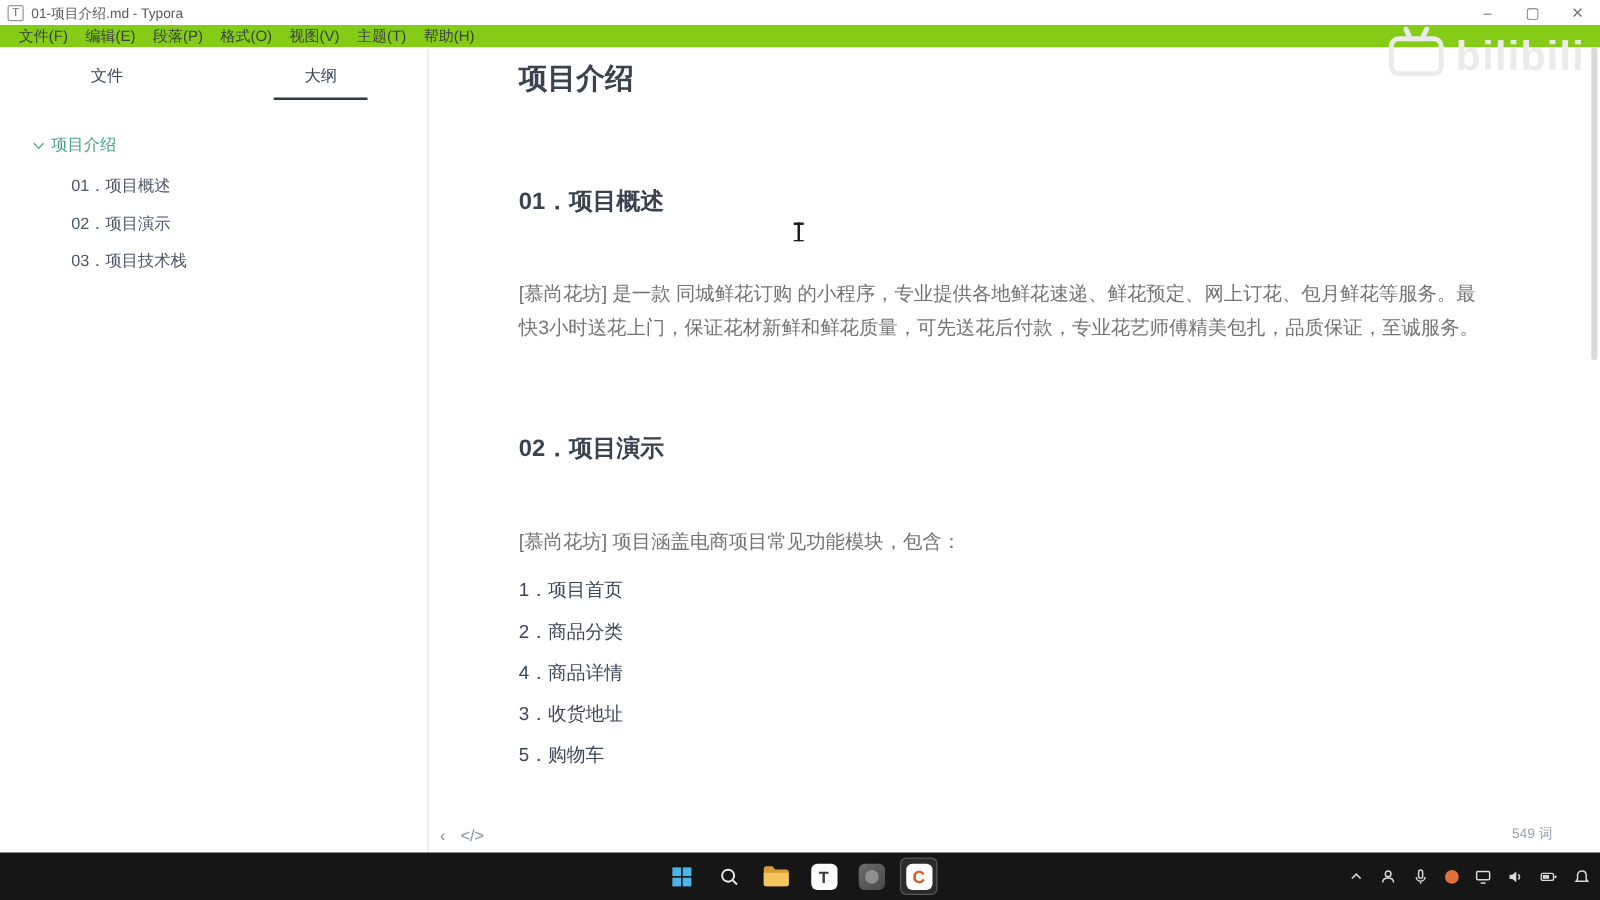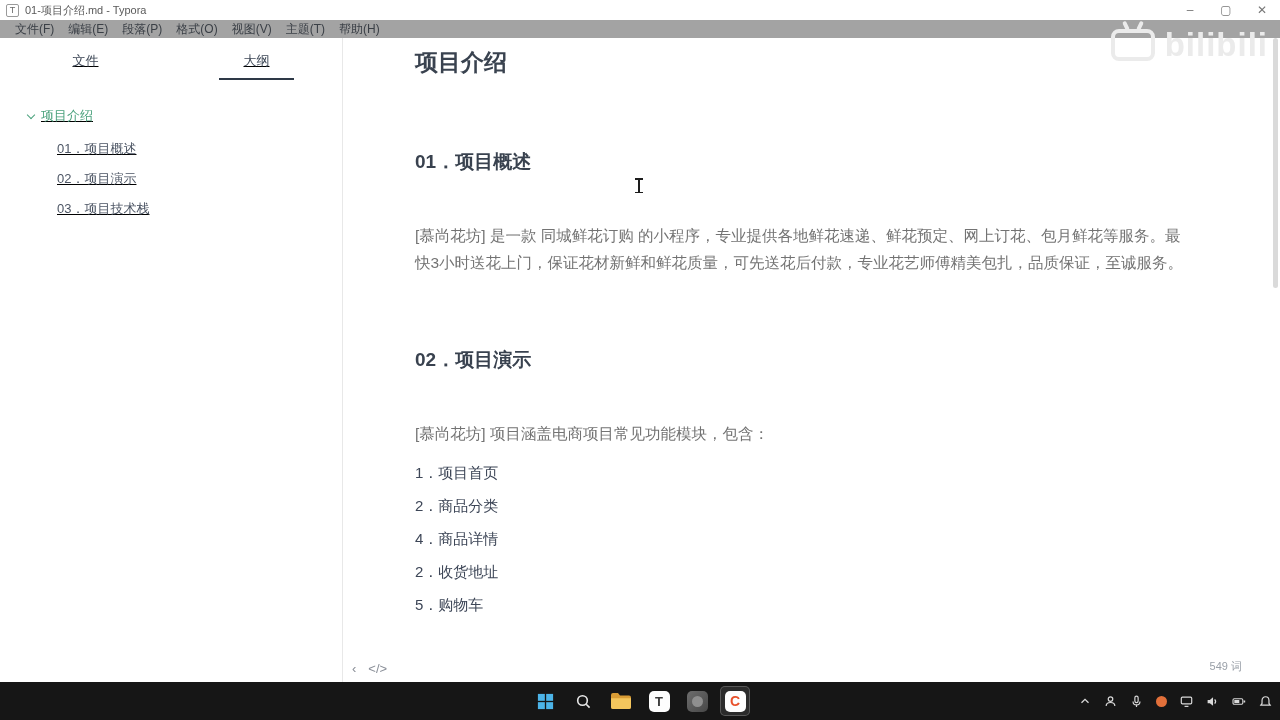--- a/index.html
+++ b/index.html
@@ -7,27 +7,27 @@
   body { font-family:"Liberation Sans","DejaVu Sans",sans-serif; background:#fff; overflow:hidden; }
   .screen { position:relative; width:1280px; height:720px; background:#fff; overflow:hidden; }
 
   
   .titlebar { height:20px; display:flex; align-items:center; background:#fff; font-size:11px; color:#5a5a5a; padding-left:6px; position:relative; }
   .app-badge { width:13px; height:13px; border:1px solid #9a9a9a; border-radius:2px; color:#6a6a6a; font-size:9px; display:flex; align-items:center; justify-content:center; margin-right:6px; }
   .win-controls { position:absolute; right:0; top:0; height:20px; display:flex; }
   .win-btn { width:36px; text-align:center; line-height:20px; color:#777; font-size:12px; }
 
   
-  .menubar { height:18px; display:flex; align-items:center; font-size:12px; color:#3a3f46; padding-left:8px; background:#a3a3a3; }
+  .menubar { height:18px; display:flex; align-items:center; font-size:12px; color:#3a3f46; padding-left:8px; background:#84cc16; }
   .menu-item { padding:0 7px; }
 
   
   .main { display:flex; height:644px; position:relative; background:#fff; }
 
-  .sidebar { width:343px; min-width:343px; border-right:1px solid #e8e8e8; background:#fff;text-decoration:underline; }
+  .sidebar { width:343px; min-width:343px; border-right:1px solid #e8e8e8; background:#fff; }
   .side-tabs { display:flex; height:46px; align-items:center; }
   .side-tab { width:50%; text-align:center; font-size:13px; color:#3e4857; position:relative; }
   .side-tab.active::after { content:""; position:absolute; left:28%; right:28%; bottom:-10px; height:2px; background:#2e3947; }
   .outline { padding-top:18px; font-size:13px; }
   .outline-root { color:#4aa17c; padding-left:28px; height:28px; line-height:28px; margin-bottom:4px; }
   .caret-down { display:inline-block; width:6px; height:6px; border-left:1.5px solid #4aa17c; border-bottom:1.5px solid #4aa17c; transform:rotate(-45deg); margin-right:7px; vertical-align:2px; }
   .outline-item { color:#4c5564; padding-left:57px; height:30px; line-height:30px; }
 
   .content { flex:1; position:relative; padding:8px 60px 0 72px; color:#3b4454; }
   .doc-h1 { font-size:23px; line-height:32px; font-weight:700; color:#39424f; }
@@ -111,21 +111,21 @@
     <section class="content">
       <h1 class="doc-h1">项目介绍</h1>
       <h2 class="doc-h2">01．项目概述</h2>
       <p class="doc-p">[慕尚花坊] 是一款 同城鲜花订购 的小程序，专业提供各地鲜花速递、鲜花预定、网上订花、包月鲜花等服务。最快3小时送花上门，保证花材新鲜和鲜花质量，可先送花后付款，专业花艺师傅精美包扎，品质保证，至诚服务。</p>
       <h2 class="doc-h2">02．项目演示</h2>
       <p class="doc-p">[慕尚花坊] 项目涵盖电商项目常见功能模块，包含：</p>
       <div class="doc-list">
         <div class="doc-li">1．项目首页</div>
         <div class="doc-li">2．商品分类</div>
         <div class="doc-li">4．商品详情</div>
-        <div class="doc-li">2．收货地址</div>
+        <div class="doc-li">3．收货地址</div>
         <div class="doc-li">5．购物车</div>
       </div>
     </section>
 
     <div class="footer-icons">
       <span>‹</span>
       <span>&lt;/&gt;</span>
     </div>
     <div class="word-count">549 词</div>
     <div class="scroll-thumb"></div>

